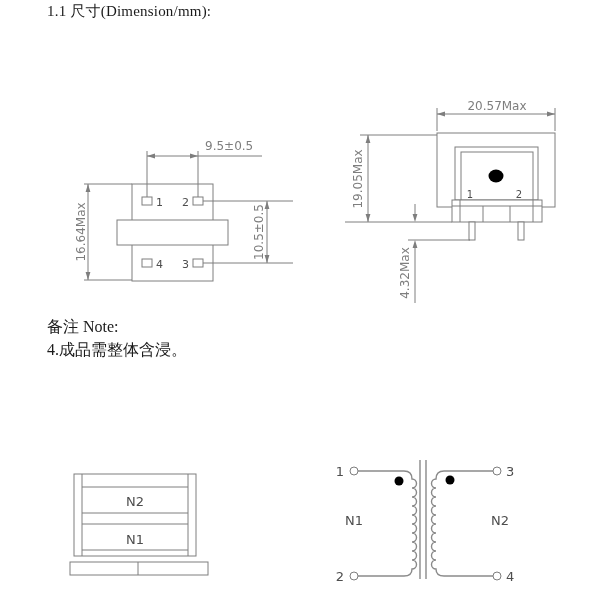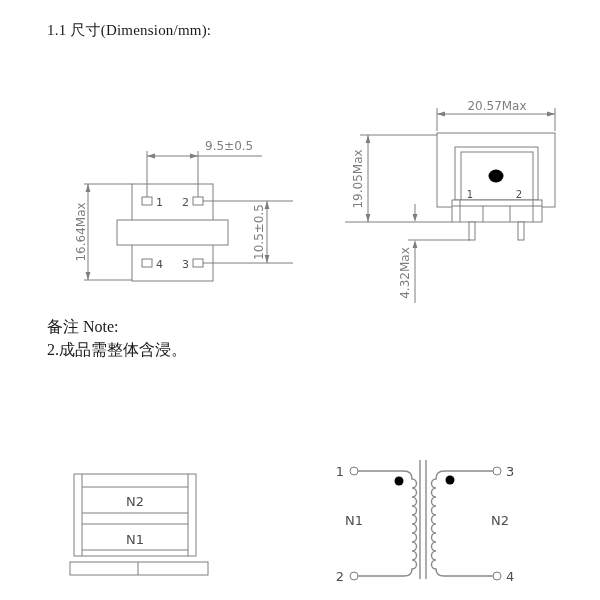--- a/index.html
+++ b/index.html
@@ -1,42 +1,42 @@
 <!DOCTYPE html>
 <html><head>
 <meta charset="utf-8">
 <style>
   html,body{margin:0;padding:0;}
   body{
     width:600px;height:600px;background:#ffffff;position:relative;
     font-family:"Liberation Serif", serif;color:#1a1a1a;overflow:hidden;
   }
   .abs{position:absolute;}
-  #title{left:47px;top:21px;font-size:15px;letter-spacing:0.2px;}
+  #title{left:47px;top:2px;font-size:15px;letter-spacing:0.2px;}
   #note{left:47px;top:315px;font-size:16px;line-height:23px;}
   svg{position:absolute;left:0;top:0;}
   svg text{font-family:"DejaVu Sans","Liberation Sans",sans-serif;}
   .dim-text{fill:#7e7e7e;font-size:12px;}
   .pin-label{fill:#4d4d4d;font-size:11px;}
   .small-label{fill:#4d4d4d;font-size:10px;}
   .wind-label{fill:#4d4d4d;font-size:13px;}
   .ln{stroke:#7e7e7e;stroke-width:1;fill:none;}
   .lnf{stroke:#7e7e7e;stroke-width:1;fill:#ffffff;}
   .arrow{fill:#7e7e7e;stroke:none;}
   .wire{stroke:#8a8a8a;stroke-width:1.4;fill:none;}
   .dot{fill:#000000;stroke:none;}
 </style>
 </head>
 <body>
 
 <div id="title" class="abs">1.1 尺寸(Dimension/mm):</div>
 
 <div id="note" class="abs">
   <div>备注 Note:</div>
-  <div>2.成品需整体含浸。</div>
+  <div>4.成品需整体含浸。</div>
 </div>
 
 <svg width="600" height="600" viewBox="0 0 600 600">
 
   <g>
     <rect class="lnf" x="132" y="184" width="81" height="97"></rect>
     <rect class="lnf" x="117" y="220" width="111" height="25"></rect>
 
     <rect class="lnf" x="142" y="197" width="10" height="8"></rect>
     <rect class="lnf" x="193" y="197" width="10" height="8"></rect>

